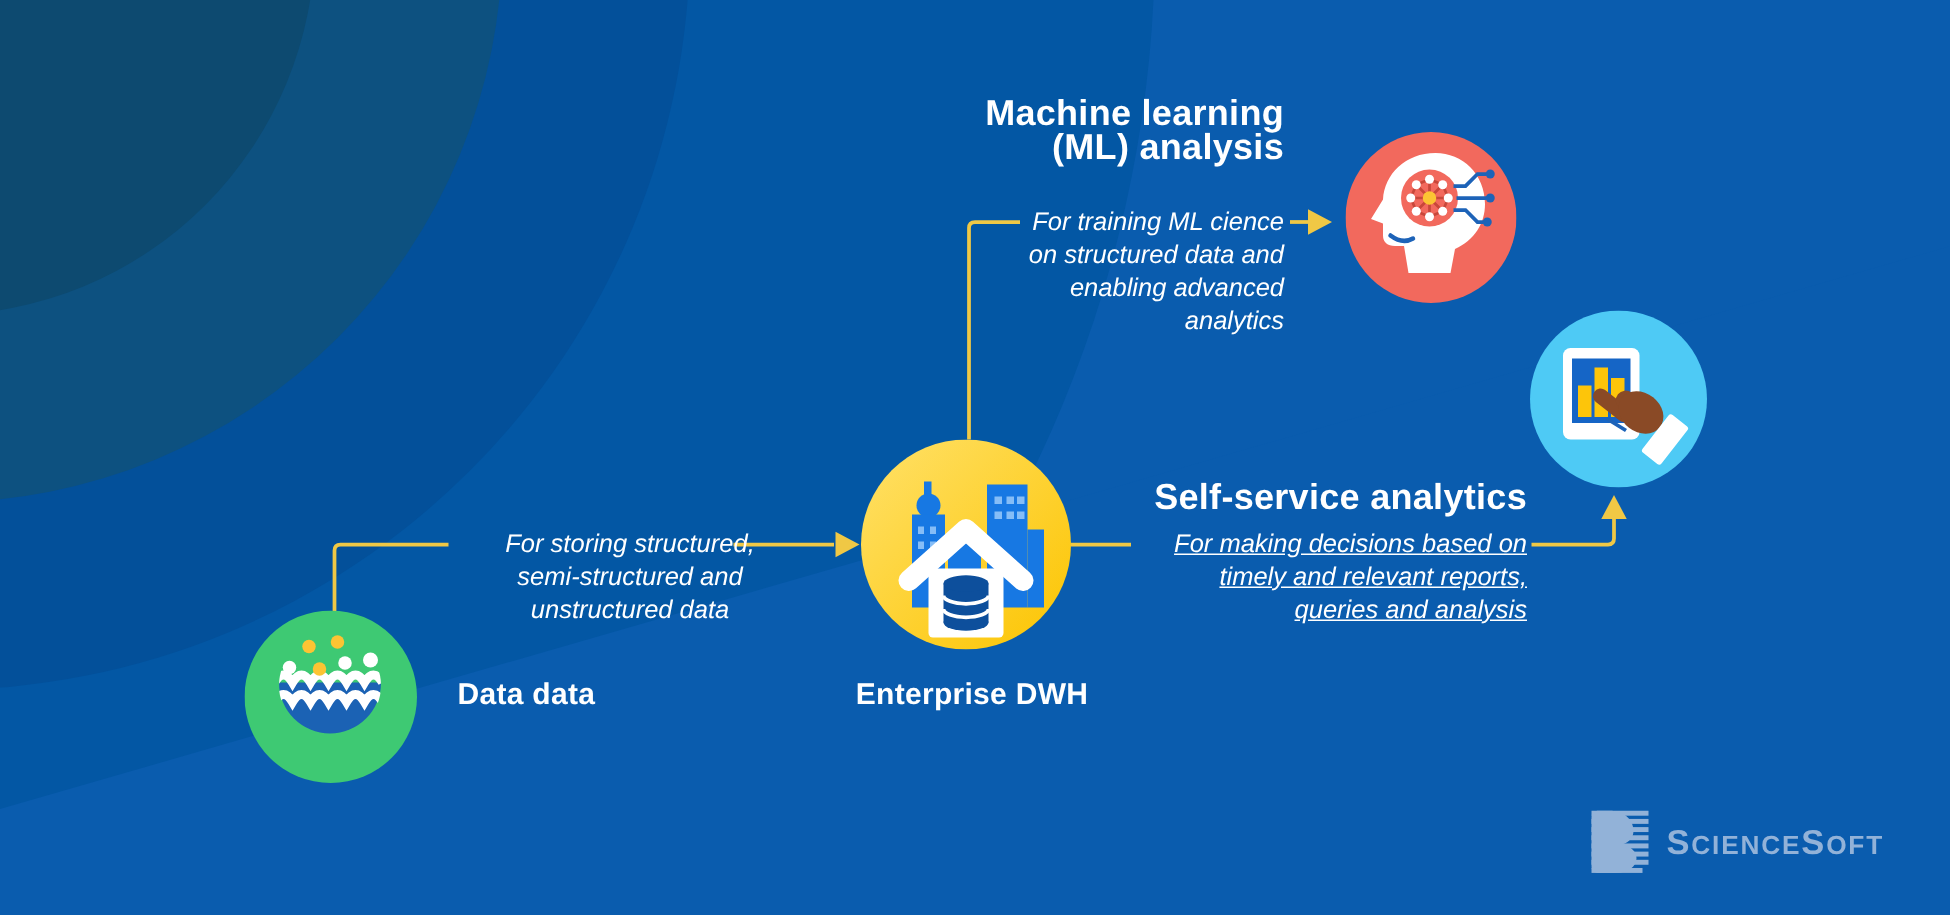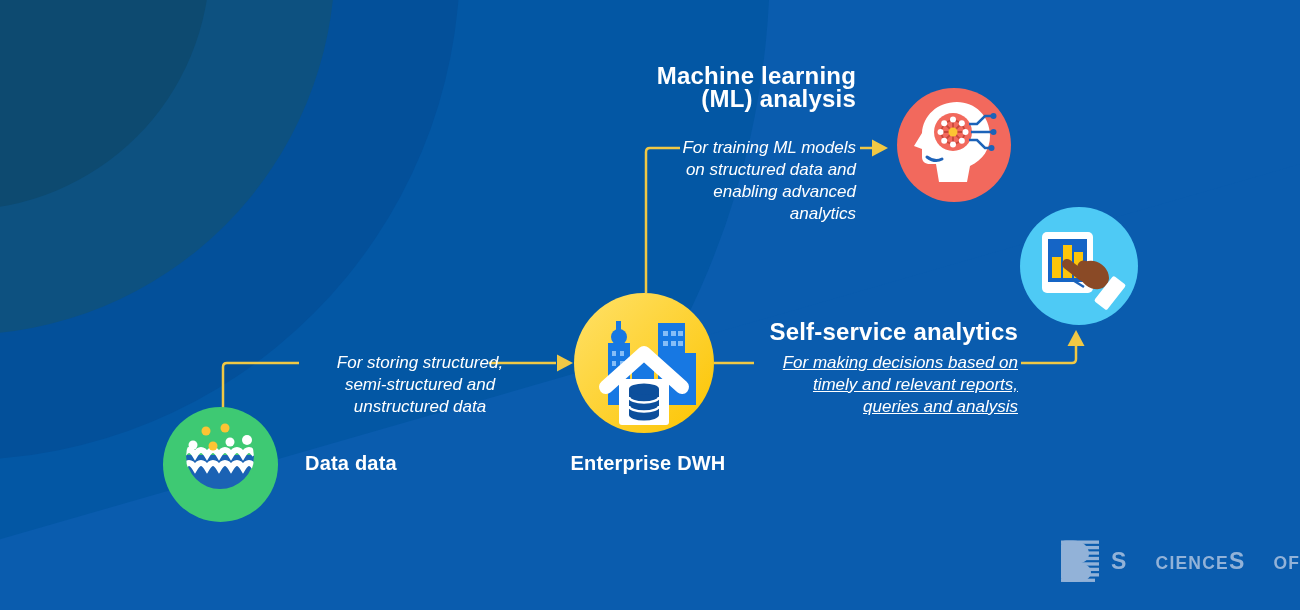--- a/index.html
+++ b/index.html
@@ -35,21 +35,21 @@
 
   .note { position:absolute; color:#ffffff; font-style:italic; font-size:17px; line-height:22px; }
   .note span { display:block; }
   #note-datalake { left:305px; top:352px; width:230px; text-align:center; }
   #note-ml       { left:606px; top:137px; width:250px; text-align:right; }
   #note-ss       { left:728px; top:352px; width:290px; text-align:right;text-decoration:underline; }
 
   #logo { position:absolute; left:1058px; top:537px; height:48px;
           display:flex; align-items:center; gap:9px; }
   #logo-text { color:#92b2d8; font-weight:bold; font-size:23px; letter-spacing:1.2px; white-space:nowrap; }
-  #logo-text .lg-sm { font-size:17.5px; text-transform:uppercase; letter-spacing:1.2px;margin-left:28px; }
+  #logo-text .lg-sm { font-size:17.5px; text-transform:uppercase; letter-spacing:1.2px; }
 </style>
 </head>
 <body>
 
 <div class="canvas">
 
   <div class="bg-circle" id="bg-ring4"></div>
   <div id="bg-band"></div>
   <div class="bg-circle" id="bg-ring3"></div>
   <div class="bg-circle" id="bg-ring2"></div>
@@ -206,21 +206,21 @@
   <div class="node-title" id="title-ss">
     <span>Self-service analytics</span>
   </div>
 
   <div class="note" id="note-datalake">
     <span>For storing structured,</span>
     <span>semi-structured and</span>
     <span>unstructured data</span>
   </div>
   <div class="note" id="note-ml">
-    <span>For training ML models</span>
+    <span>For training ML cience</span>
     <span>on structured data and</span>
     <span>enabling advanced</span>
     <span>analytics</span>
   </div>
   <div class="note" id="note-ss">
     <span>For making decisions based on</span>
     <span>timely and relevant reports,</span>
     <span>queries and analysis</span>
   </div>
 

